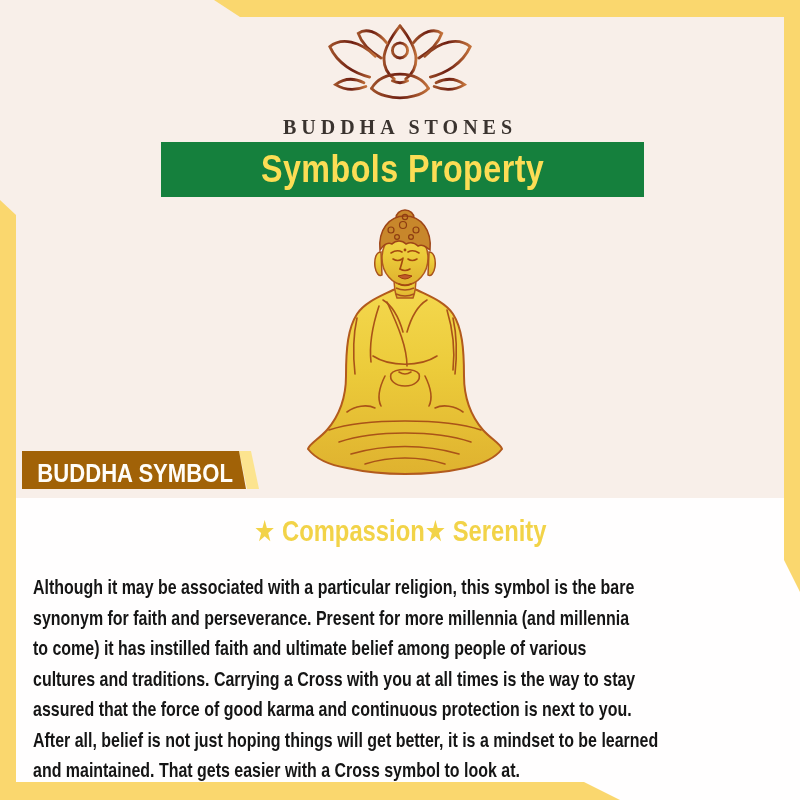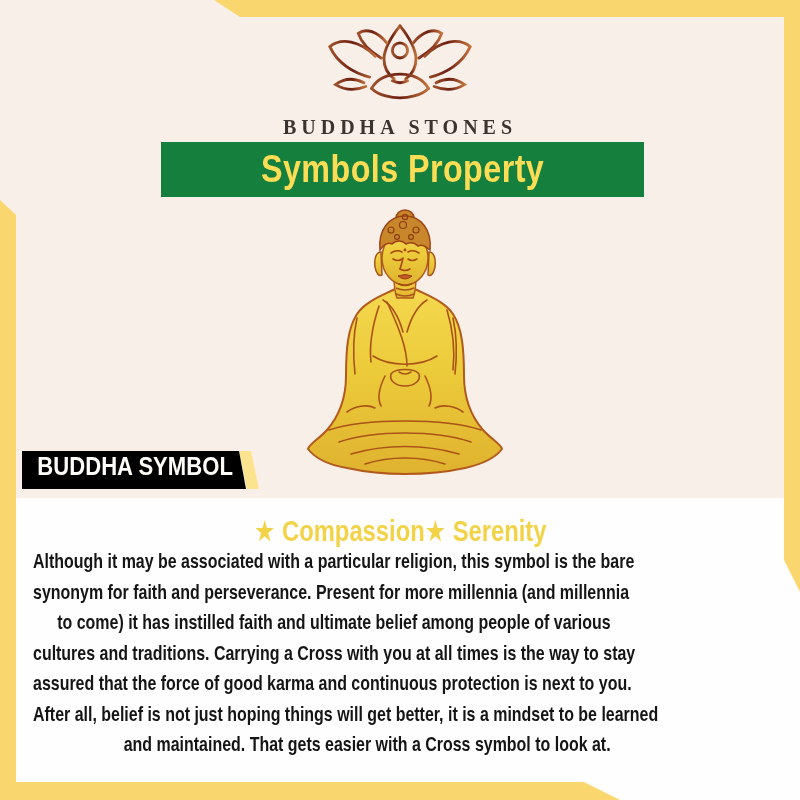--- a/index.html
+++ b/index.html
@@ -46,39 +46,39 @@
   }
   
   .buddha-wrap{position:absolute;left:295px;top:206px;width:220px;height:281px;}
   
   .ribbon-tail{
     position:absolute;left:239px;top:451px;width:20px;height:38px;
     background:#fce48f;clip-path:polygon(0 0,12px 0,20px 38px,8px 38px);
   }
   .ribbon{
     position:absolute;left:22px;top:451px;width:224px;height:38px;
-    background:#000000;clip-path:polygon(0 0,217px 0,224px 38px,0 38px);
-    display:flex;align-items:flex-start;
+    background:#a16207;clip-path:polygon(0 0,217px 0,224px 38px,0 38px);
+    display:flex;align-items:flex-end;
   }
   .ribbon .ribbon-text{
     display:inline-block;padding-left:18px;
     font-size:26px;font-weight:700;color:#fffdf8;
     transform:scaleX(0.85);transform-origin:0 50%;
     white-space:nowrap;
   }
   
   .props-heading{position:absolute;left:0;top:514px;width:800px;text-align:center;}
   .props-heading .heading-text{
     display:inline-block;
     font-size:29px;font-weight:700;color:#f2d348;
     transform:scaleX(0.82);transform-origin:center;
     white-space:nowrap;
   }
   
-  .description{position:absolute;left:33px;top:546px;width:760px;color:#151515;text-align:right;}
+  .description{position:absolute;left:33px;top:572px;width:760px;color:#151515;}
   .desc-line{
     display:block;
     font-size:21px;font-weight:700;line-height:30.5px;
     white-space:nowrap;
     transform:scaleX(0.76);transform-origin:0 50%;
   }
 </style>
 </head>
 <body>
 

